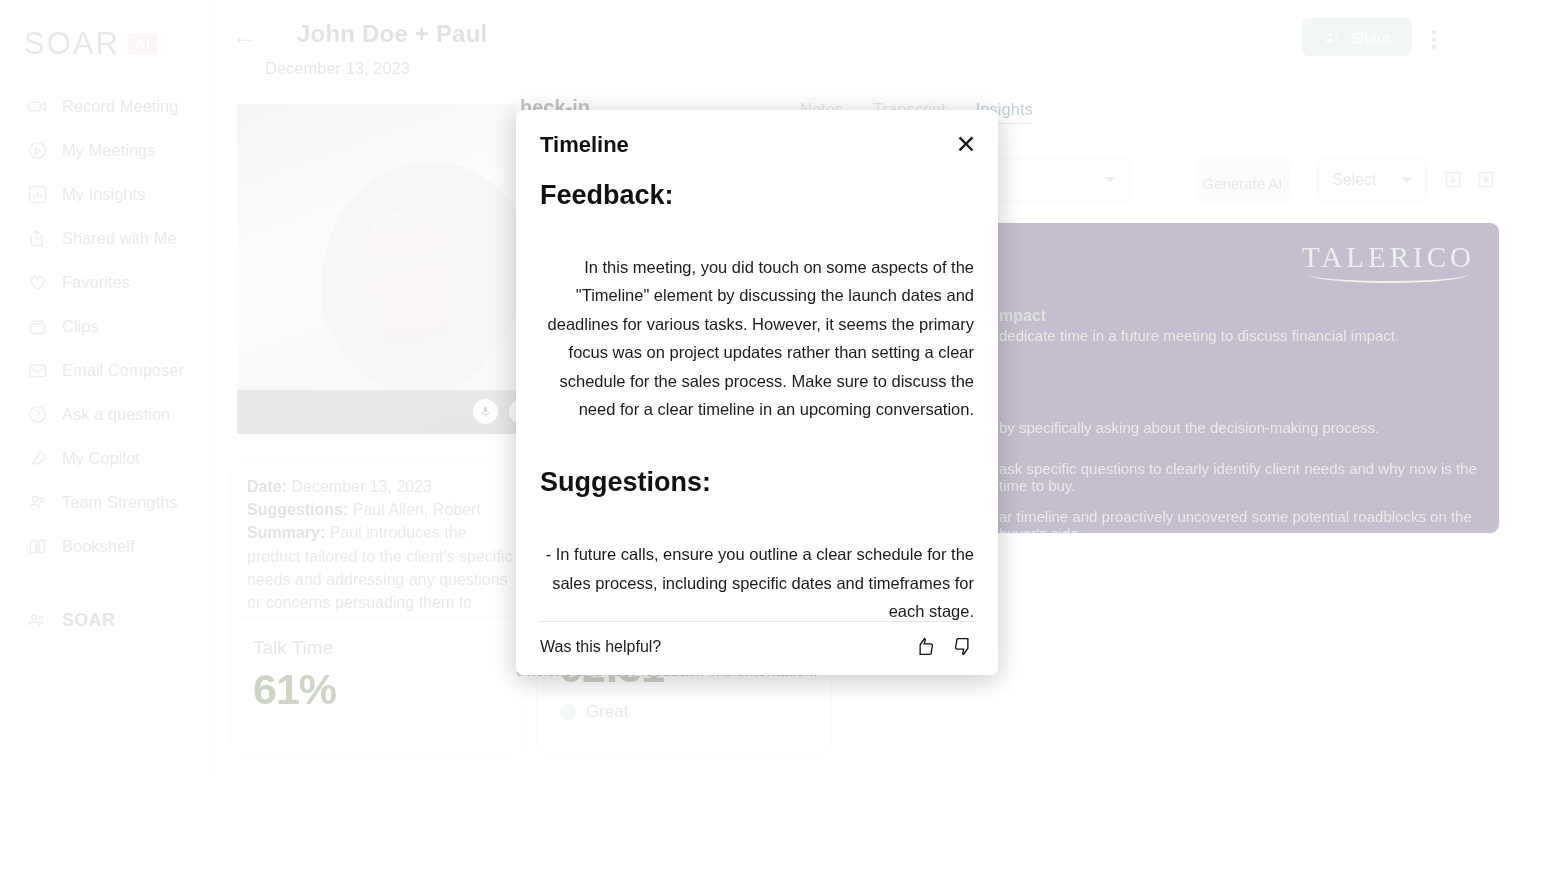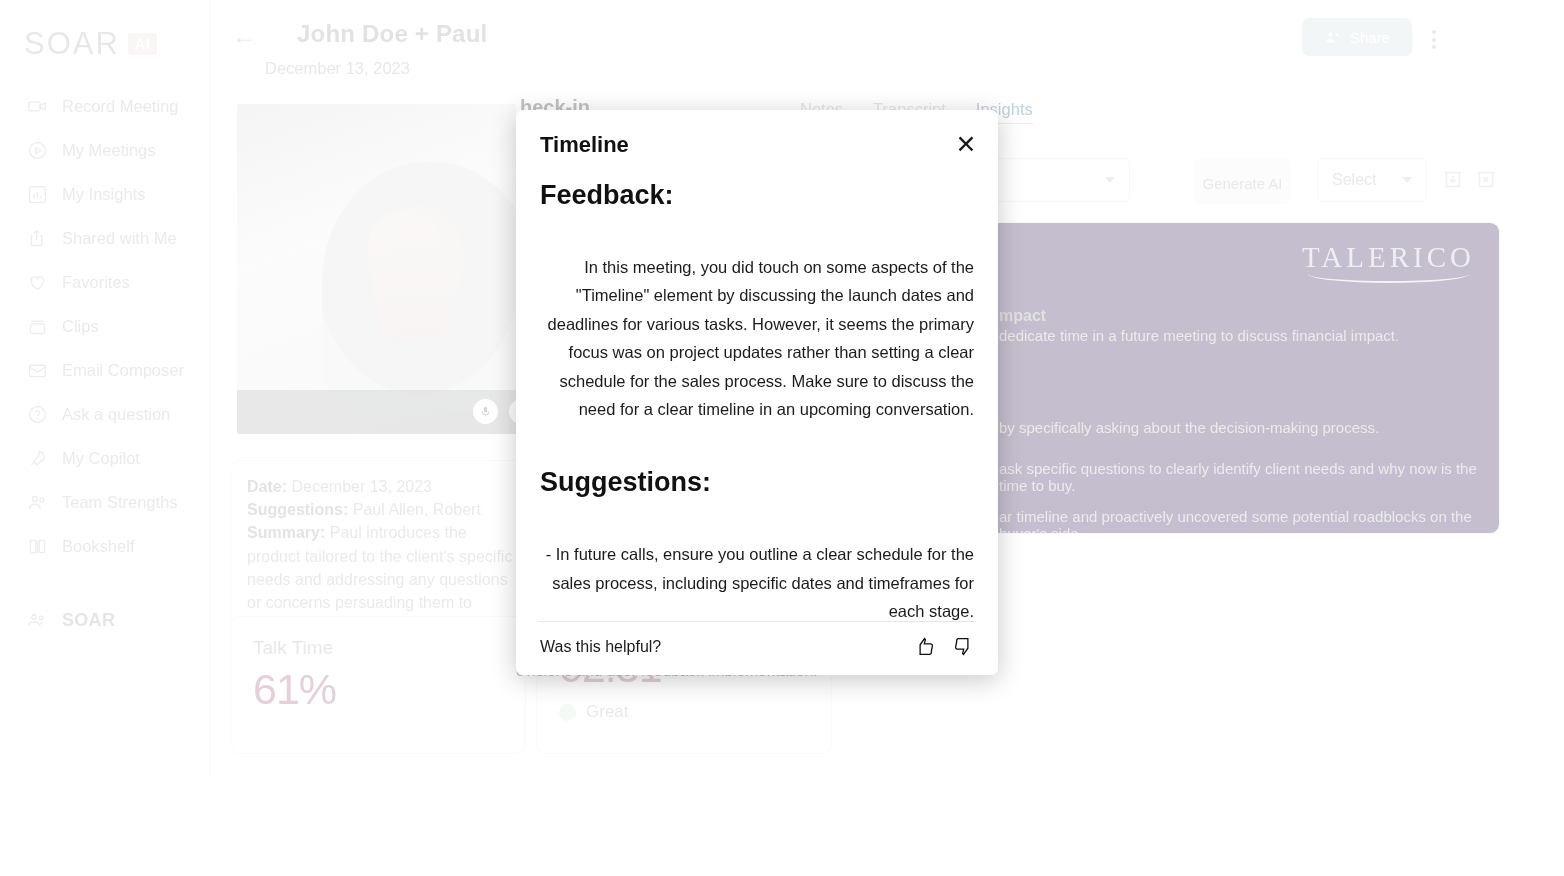--- a/index.html
+++ b/index.html
@@ -86,21 +86,21 @@
   }
   .summary-card b { color: #a2a2a2; margin-top: 6px; }
 
   .metric-card {
     position: absolute; background: #fff; border: 1px solid #efefef; border-radius: 10px;
     padding: 20px 22px;
   }
   .metric-card.talk { left: 230px; top: 616px; width: 296px; height: 138px; }
   .metric-card.time { left: 536px; top: 616px; width: 296px; height: 138px; }
   .metric-label { font-size: 19px; color: #b0b0b0; margin-bottom: 6px; }
-  .metric-value { font-size: 43px; font-weight: 400; color: #ec4899; letter-spacing: -1px; }
+  .metric-value { font-size: 43px; font-weight: 700; color: #4d7c0f; letter-spacing: -1px; }
   .metric-sub { display: flex; align-items: center; gap: 10px; margin-top: 10px; font-size: 17px; color: #b3b3b3; }
   .dot { width: 17px; height: 17px; border-radius: 50%; background: #cfeedd; }
 
   
   .transcript {
     position: absolute; left: 516px; top: 96px; width: 485px; height: 580px;
     background: #fff; overflow: hidden;
   }
   .tr-title { position: absolute; left: 4px; top: 0; font-size: 20px; font-weight: 700; color: #303030; white-space: nowrap; }
   .tr-block { position: absolute; left: 0; top: 70px; width: 10px; height: 395px; background: #111; }

